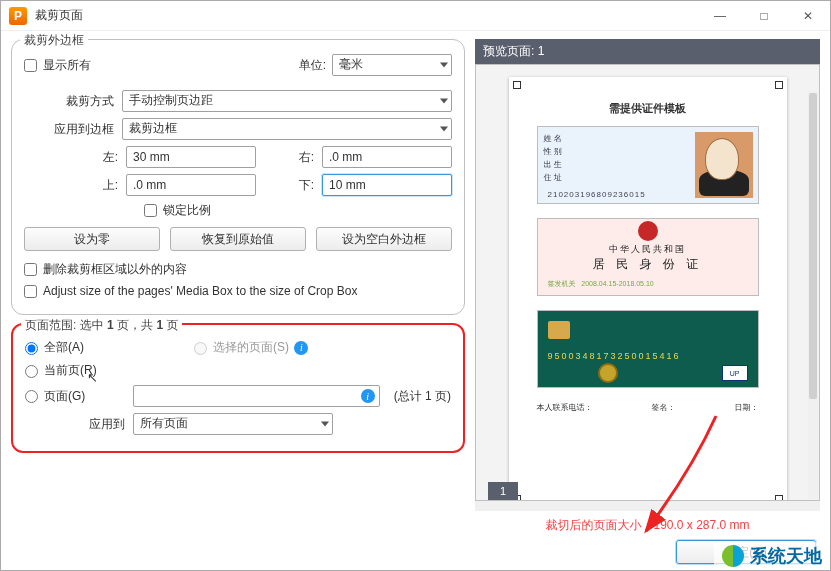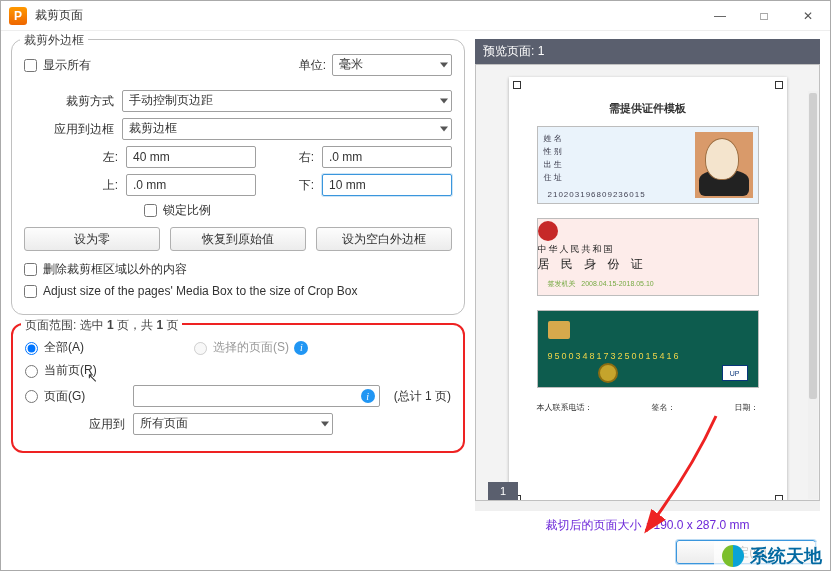--- a/index.html
+++ b/index.html
@@ -48,37 +48,37 @@
 .handle.tl{top:4px;left:4px;} .handle.tr{top:4px;right:4px;} .handle.bl{bottom:4px;left:4px;} .handle.br{bottom:4px;right:4px;}
 .page h3 { text-align:center; font-size:11px; font-weight:bold; margin-bottom:10px; }
 .card { border:1px solid #bdbdbd; height:78px; margin-bottom:14px; display:flex; position:relative; }
 .card1 { background:#eaf3fb; }
 .card1 .left1 { flex:1; padding:6px; font-size:8px; color:#334; }
 .card1 .left1 div{margin-bottom:2px;}
 .card1 .portrait { width:58px; margin:5px; background:#d99a6a; position:relative; overflow:hidden; }
 .card1 .portrait::after{content:''; position:absolute; top:6px; left:10px; width:32px; height:40px; border-radius:50% 50% 45% 45%; background:#f4e4cd; border:1px solid #9c6d40;}
 .card1 .portrait::before{content:''; position:absolute; bottom:2px; left:4px; right:4px; height:26px; background:#222; border-radius:40% 40% 6px 6px;}
 .card1 .id { position:absolute; bottom:4px; left:10px; font-size:8px; letter-spacing:1px; color:#445; }
-.card2 { background:#fdecea; flex-direction:column; align-items:flex-start; padding:0; }
+.card2 { background:#fdecea; flex-direction:column; align-items:center; padding:0; }
 .card2 .emblem{ width:20px; height:20px; border-radius:50%; background:#c62828; margin-top:2px; }
 .card2 .t1{ font-size:9px; color:#222; margin-top:2px; letter-spacing:2px;}
 .card2 .t2{ font-size:12px; color:#222; letter-spacing:4px; font-weight:500; }
 .card2 .strip{ position:absolute; bottom:6px; left:10px; font-size:7px; color:#7a4; }
 .card3 { background:#0d5c4e; position:relative; }
 .card3 .chip{ position:absolute; top:10px; left:10px; width:22px; height:18px; background:#d6a94c; border-radius:2px;}
 .card3 .num{ position:absolute; bottom:26px; left:10px; color:#efd54a; font-size:9px; letter-spacing:2px; }
 .card3 .coin{ position:absolute; bottom:4px; left:60px; width:20px; height:20px; border-radius:50%; background:#c5a42c; border:2px solid #8c6d12;}
 .card3 .up{ position:absolute; bottom:6px; right:10px; width:26px; height:16px; background:#fff; border:1px solid #08357a; font-size:7px; color:#08357a; display:flex; align-items:center; justify-content:center; }
 .sigline { display:flex; justify-content:space-between; font-size:8px; color:#333; margin-top:6px; }
 .pagenum-tab { position:absolute; bottom:0; left:12px; background:#5a5f6e; color:#fff; font-size:11px; padding:3px 12px; }
 .scroll-v { position:absolute; right:1px; top:26px; bottom:1px; width:10px; background:#f0f0f0; }
 .scroll-v .thumb{ position:absolute; left:1px; right:1px; top:2px; height:75%; background:#cfcfcf; border-radius:2px; }
 .scroll-h { height:10px; background:#f0f0f0; }
 
-.cropinfo { text-align:center; margin-top:6px; font-size:12px; color:#6d28d9; }
+.cropinfo { text-align:center; margin-top:6px; font-size:12px; color:#ef4444; }
 
 .arrow-anno { position:absolute; pointer-events:none; }
 .arrow-anno svg { overflow:visible; }
 
 .footer { position:absolute; bottom:6px; right:14px; display:flex; gap:10px; }
 .watermark { position:absolute; right:0; bottom:0; display:flex; align-items:center; gap:6px; background:rgba(255,255,255,0.7); padding:2px 8px; }
 .watermark .logo { width:22px; height:22px; border-radius:50%; background:conic-gradient(#0aa3d6 0 180deg,#7bbf2c 180deg 360deg); position:relative; }
 .watermark .txt { font-size:18px; font-weight:600; color:#0369a1; }
 </style>
 </head>
@@ -121,21 +121,21 @@
 
         <div class="row">
           <label class="ralign">应用到边框</label>
           <div class="select" style="flex:1;"><span>裁剪边框</span><span class="arrow"></span></div>
         </div>
 
         <div class="row" style="gap:18px; padding-left:54px;">
           <div style="display:flex; align-items:center;">
             <label class="ralign2">左:</label>
             <div class="textin" style="width:130px;">
-                <span>40 mm</span>
+                <span>30 mm</span>
               </div>
           </div>
           <div style="display:flex; align-items:center;">
             <label class="ralign2">右:</label>
             <div class="textin" style="width:130px;">
                 <span>.0 mm</span>
               </div>
           </div>
         </div>
 

